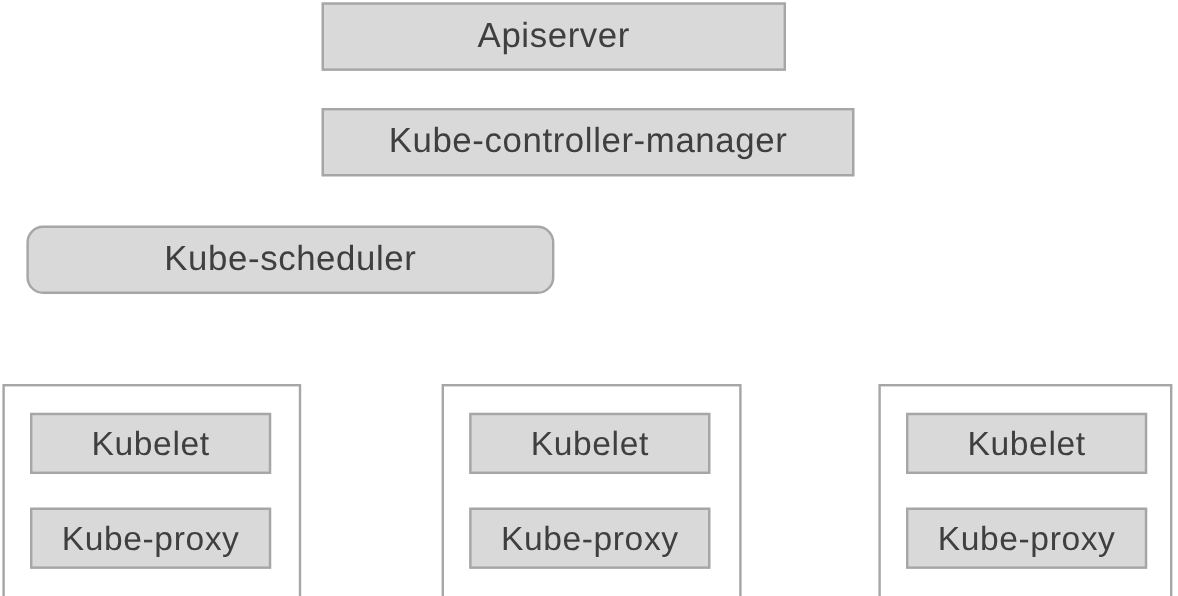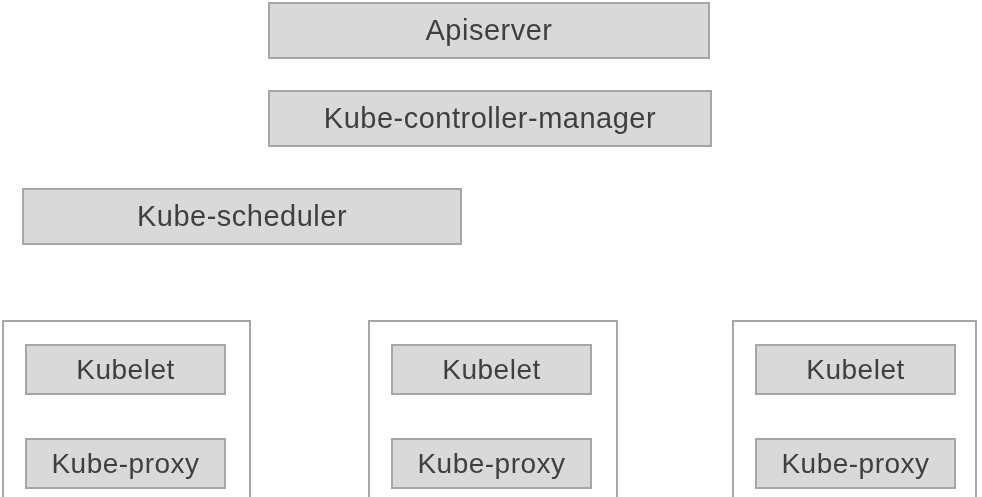--- a/index.html
+++ b/index.html
@@ -38,26 +38,26 @@
     border: 2px solid #a6a6a6;
     box-sizing: border-box;
   }
   .node .gbox {
     left: 21px;
     width: 201px;
     height: 51px;
     font-size: 28px;
   }
   .node .kubelet   { top: 22px; }
-  .node .kubeproxy { top: 116px; text-align: center; }
+  .node .kubeproxy { top: 101px; text-align: center; }
 
   
-  .apiserver   { left: 268px; top: 2px;   width: 442px; height: 57px; }
+  .apiserver   { left: 268px; top: 2px;   width: 387px; height: 57px; }
   .kcm         { left: 268px; top: 90px;  width: 444px; height: 57px; }
-  .ksched      { left: 22px;  top: 188px; width: 440px; height: 57px; }
+  .ksched      { left: 22px;  top: 188px; width: 440px; height: 57px; border-radius: 14px; }
   .csched      { left: 517px; top: 188px; width: 438px; height: 57px; }
 
   .node1 { left: 2px;   width: 249px; }
   .node2 { left: 368px; width: 250px; }
   .node3 { left: 732px; width: 245px; }
 </style>
 </head>
 <body>
 
 <div class="stage">

